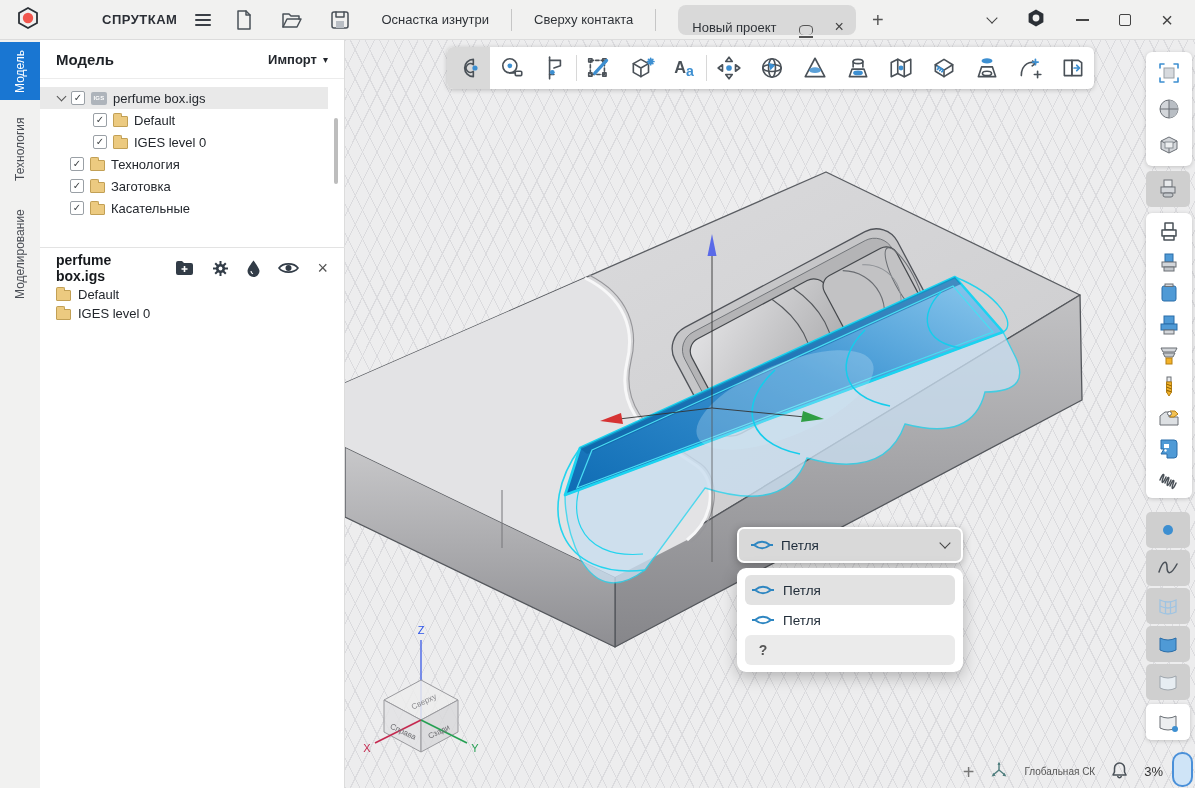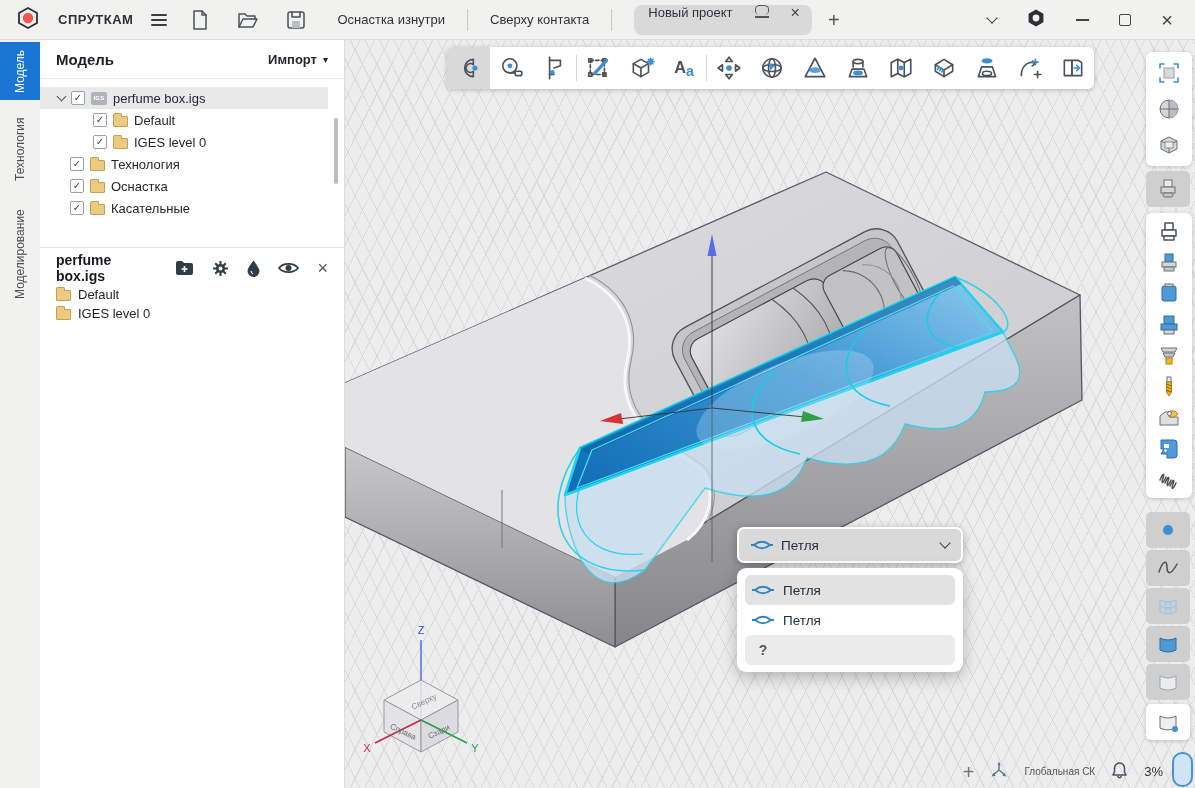--- a/index.html
+++ b/index.html
@@ -3,28 +3,28 @@
 <meta charset="utf-8">
 <style>
   * { margin:0; padding:0; box-sizing:border-box; }
   html,body { width:1195px; height:788px; overflow:hidden; }
   body { font-family:"Liberation Sans","DejaVu Sans",sans-serif; font-size:13px; color:#333; background:#fff; }
   #app { position:relative; width:1195px; height:788px; background:#fff; }
 
   
   #titlebar { position:absolute; left:0; top:0; width:1195px; height:40px; background:#f1f1f0; border-bottom:1px solid #dcdcdc; display:flex; align-items:center; }
   .tb-left { display:flex; align-items:center; gap:18px; padding-left:16px; }
-  .appname { font-weight:bold; font-size:13px; letter-spacing:.5px; color:#2b2f36; }
+  .appname { font-weight:bold; font-size:13px; letter-spacing:.5px; color:#2b2f36;margin-left:44px; }
   .hamburger { display:flex; flex-direction:column; gap:3px; cursor:pointer; }
   .hamburger div { width:16px; height:2px; background:#3a3f46; border-radius:1px; }
   .tb-docbtn { display:flex; align-items:center; justify-content:center; width:30px; height:30px; cursor:pointer; }
   .tb-tabs { display:flex; align-items:center; margin-left:26px; }
   .tb-sep { width:1px; height:22px; background:#c6c6c6; margin:0 22px; }
   .tb-tab { color:#2f3338; font-size:13px; cursor:pointer; white-space:nowrap; }
-  .tb-activetab { display:flex; align-items:flex-start; gap:22px; background:#d9d9d9; border-radius:8px; height:30px; padding:0 12px 0 14px; cursor:pointer; }
+  .tb-activetab { display:flex; align-items:flex-end; gap:22px; background:#d9d9d9; border-radius:8px; height:30px; padding:0 12px 0 14px; cursor:pointer; }
   .tb-activetab .lbl { color:#2f3338; }
   .minimon { width:14px; height:10px; border:1.6px solid #555; border-radius:5px/4px; border-bottom:none; position:relative; }
   .minimon::after { content:""; position:absolute; left:-1px; right:-1px; bottom:-3px; height:1.6px; background:#555; }
   .xglyph { font-size:16px; color:#444; line-height:1; cursor:pointer; }
   .plusglyph { font-size:20px; color:#555; margin-left:16px; cursor:pointer; line-height:1; }
   .tb-right { margin-left:auto; display:flex; align-items:center; gap:30px; padding-right:22px; }
   .chev { width:8px; height:8px; border-right:1.8px solid #444; border-bottom:1.8px solid #444; transform:rotate(45deg); margin-top:-4px; }
   .win-min { width:13px; height:2px; background:#444; }
   .win-max { width:12px; height:12px; border:1.6px solid #444; border-radius:2px; }
   .win-close { font-size:20px; color:#444; line-height:1; }
@@ -211,21 +211,21 @@
           <span>✓</span>
         </span>
       <span class="folder"></span>
       <span>Технология</span>
     </div>
     <div class="trow" style="padding-left:30px;">
       <span class="cb">
           <span>✓</span>
         </span>
       <span class="folder"></span>
-      <span>Оснастка</span>
+      <span>Заготовка</span>
     </div>
     <div class="trow" style="padding-left:30px;">
       <span class="cb">
           <span>✓</span>
         </span>
       <span class="folder"></span>
       <span>Касательные</span>
     </div>
 
     <div class="scrollbar" style="top:78px; height:66px;"></div>

